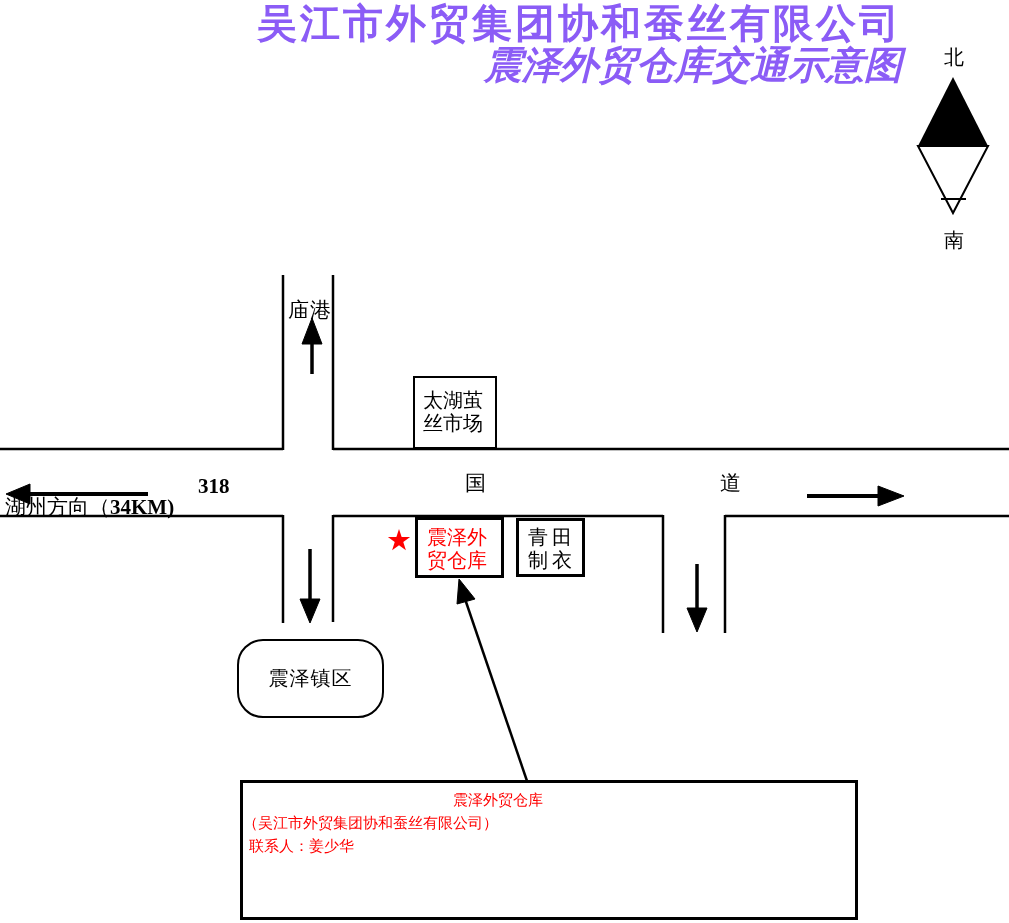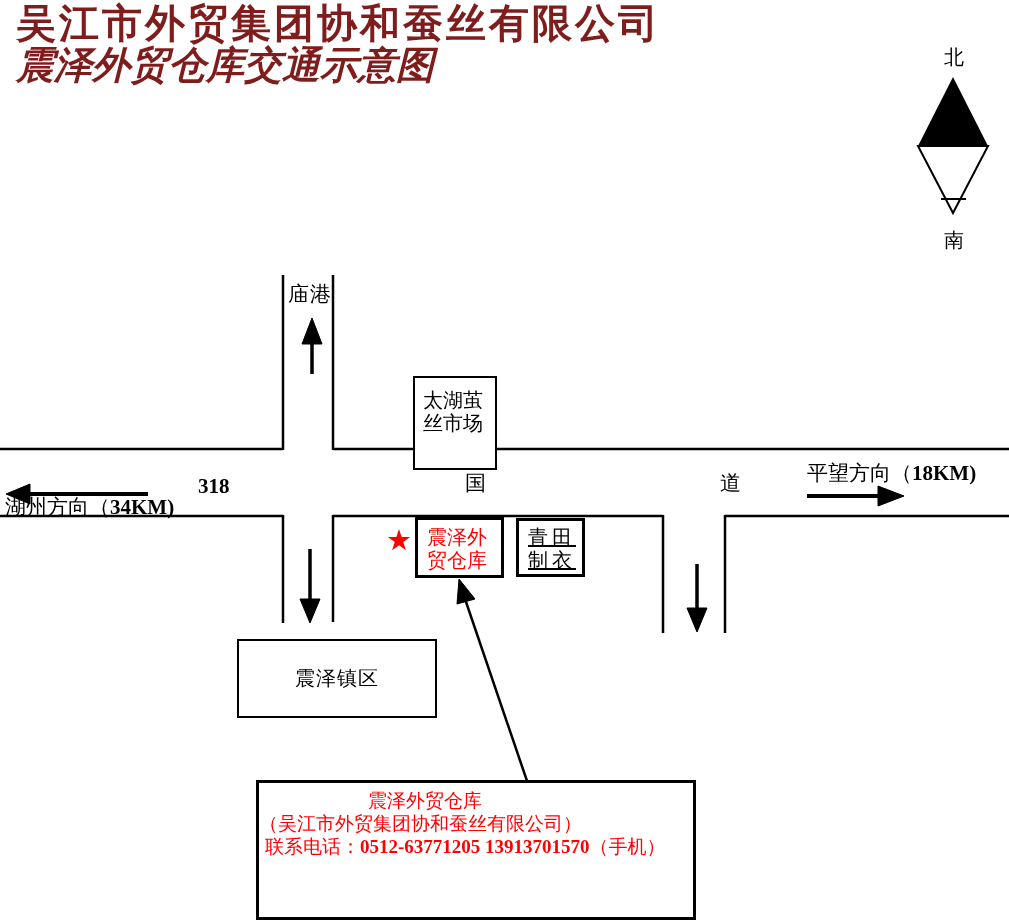--- a/index.html
+++ b/index.html
@@ -1,37 +1,37 @@
 <!DOCTYPE html>
 <html><head>
 <meta charset="utf-8">
 <style>
   html,body{margin:0;padding:0;background:#ffffff;}
   .stage{position:relative;width:1009px;height:923px;background:#fff;overflow:hidden;
          font-family:"Liberation Serif","DejaVu Serif",serif;color:#000;}
   .abs{position:absolute;}
   .red{color:#ff0000;}
-  .title{left:0;top:3px;width:902px;text-align:left;color:#7f1d1d;font-weight:bold;padding-left:16px;}
+  .title{left:0;top:3px;width:902px;text-align:right;color:#8b5cf6;font-weight:bold;}
   .title .t1{font-size:40px;line-height:42px;letter-spacing:3px;}
   .title .t2{font-size:38px;line-height:40px;font-style:italic;}
   .roadsvg{left:0;top:0;z-index:1;}
   .label{position:absolute;z-index:3;white-space:nowrap;font-size:21px;line-height:24px;}
   .num{font-weight:bold;}
   .mapbox{position:absolute;background:#fff;z-index:2;box-sizing:border-box;border:3px solid #000;}
   .mapbox .bl{font-size:20px;line-height:23px;white-space:nowrap;}
-  .taihu{left:413px;top:376px;width:84px;height:94px;padding:11px 0 0 8px;}
+  .taihu{left:413px;top:376px;width:84px;height:73px;padding:11px 0 0 8px;}
   .warehouse{left:415px;top:517px;width:89px;height:61px;padding:6px 8px 0 9px;}
-  .qingtian{left:516px;top:518px;width:69px;height:59px;padding:5px 0 0 9px;letter-spacing:4px;text-decoration:underline;}
-  .zhenze{left:237px;top:639px;width:200px;height:79px;border-width:2px;
-          display:flex;align-items:center;justify-content:center;font-size:20px;letter-spacing:1px;}
+  .qingtian{left:516px;top:518px;width:69px;height:59px;padding:5px 0 0 9px;letter-spacing:4px;}
+  .zhenze{left:237px;top:639px;width:147px;height:79px;border-width:2px;
+          display:flex;align-items:center;justify-content:center;font-size:20px;letter-spacing:1px;border-radius:26px;}
   .star{left:386px;top:526px;font-size:29px;line-height:29px;color:#ff0000;z-index:3;}
   .tongxiang{left:622px;top:649px;width:150px;text-align:center;font-size:20px;line-height:23px;}
   .compass-label{position:absolute;width:48px;text-align:center;font-size:20px;z-index:3;}
-  .infobox{left:256px;top:780px;width:440px;height:140px;color:#ff0000;
-           font-size:19px;line-height:23px;padding-top:6px;z-index:2;}
+  .infobox{left:240px;top:780px;width:618px;height:140px;color:#ff0000;
+           font-size:15px;line-height:23px;padding-top:6px;z-index:2;}
   .infobox .il{white-space:nowrap;}
   .c1{text-align:center;padding-right:102px;}
   .c2{text-align:left;padding-right:70px;}
   .ind{padding-left:6px;}
 </style>
 </head>
 <body>
 
 <div class="stage">
 
@@ -71,26 +71,25 @@
       <polygon points="697,632 687,608 707,608"></polygon>
       <line x1="28" y1="494" x2="148" y2="494" stroke-width="4"></line>
       <polygon points="6,494 30,484 30,504"></polygon>
       <line x1="807" y1="496" x2="880" y2="496" stroke-width="4"></line>
       <polygon points="904,496 878,486 878,506"></polygon>
       <line x1="527" y1="781" x2="464" y2="596" stroke-width="2.5"></line>
       <polygon points="459,579 475,599 457,604"></polygon>
     </g>
   </svg>
 
-  <div class="label" style="left:284px;top:282px;width:52px;text-align:center;letter-spacing:1px;">庙港</div>
+  <div class="label" style="left:284px;top:298px;width:52px;text-align:center;letter-spacing:1px;">庙港</div>
   <div class="label" style="left:5px;top:459px;margin-top:36px;"><span>湖州方向（</span><span class="num">34KM)</span></div>
   <div class="label num" style="left:198px;top:474px;">318</div>
   <div class="label" style="left:465px;top:471px;">国</div>
   <div class="label" style="left:720px;top:471px;">道</div>
-  <div class="label" style="left:807px;top:461px;"><span>平望方向（</span><span class="num">18KM)</span></div>
 
   <div class="mapbox taihu" style="border-width:2px;">
     <div class="bl">太湖茧</div>
     <div class="bl">丝市场</div>
   </div>
 
   <div class="abs star">★</div>
 
   <div class="mapbox warehouse">
     <div class="bl red">震泽外</div>
@@ -102,16 +101,16 @@
     <div class="bl">制衣</div>
   </div>
 
   <div class="mapbox zhenze">
     <span>震泽镇区</span>
   </div>
 
   <div class="mapbox infobox">
     <div class="il c1">震泽外贸仓库</div>
     <div class="il c2">（吴江市外贸集团协和蚕丝有限公司）</div>
-    <div class="il ind"><span>联系电话：</span><span class="num">0512-63771205 13913701570</span><span>（手机）</span></div>
+    <div class="il ind">联系人：姜少华</div>
   </div>
 
 </div>
 
 </body></html>

